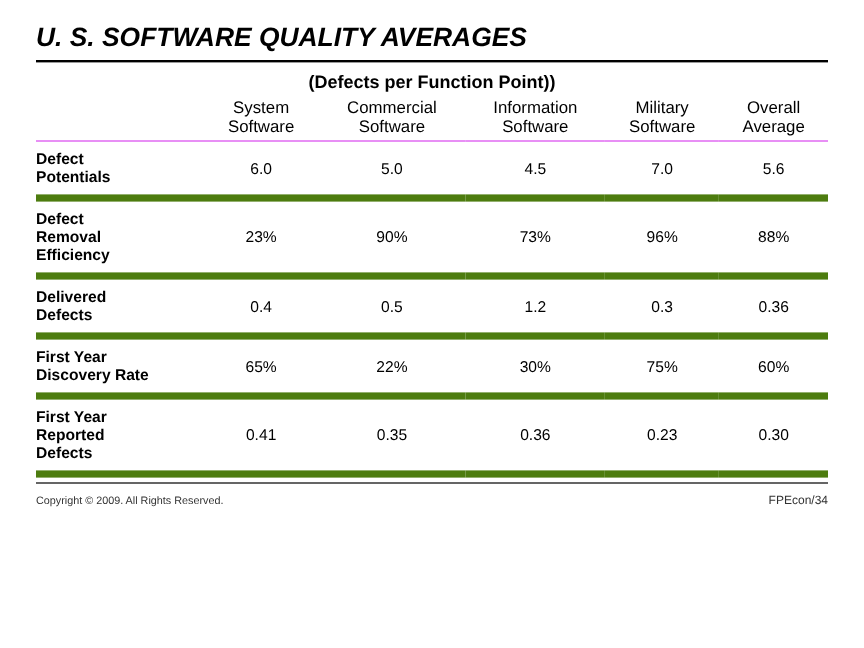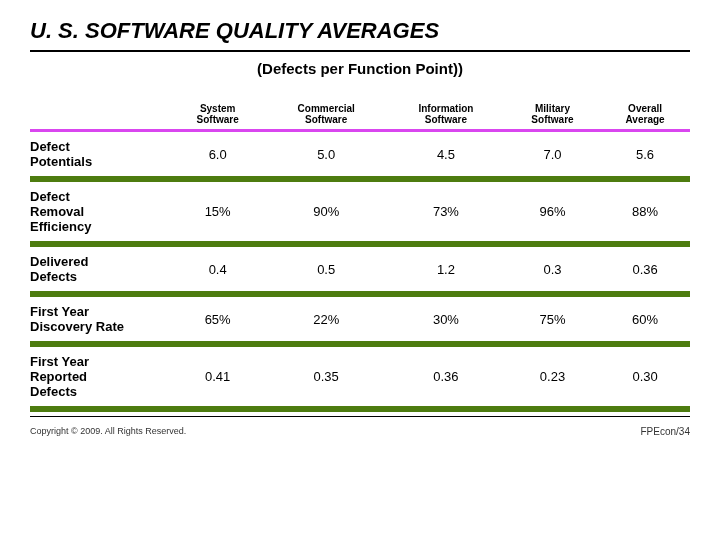--- a/index.html
+++ b/index.html
@@ -24,34 +24,34 @@
       color: #000;
       padding-bottom: 6px;
       border-bottom: 2px solid #000;
       margin-bottom: 8px;
     }
     .subtitle {
       font-size: 15px;
       font-weight: bold;
       text-align: center;
       color: #000;
-      margin-bottom: 22px;
+      margin-bottom: 0;
     }
     table {
       width: 100%;
       border-collapse: collapse;
       flex: 1;
     }
     thead tr th {
-      font-size: 10px;
-      font-weight: bold;
+      font-size: 14px;
+      font-weight: normal;
       text-align: center;
       vertical-align: bottom;
       padding: 4px 6px;
-      border-bottom: 3px solid #d946ef;
+      border-bottom: 1px solid #d946ef;
     }
     thead tr th.row-header {
       text-align: left;
       width: 140px;
     }
     tbody tr td {
       font-size: 13px;
       text-align: center;
       padding: 7px 6px;
       border-bottom: 6px solid #4d7c0f;
@@ -102,21 +102,21 @@
     <tr>
           <td class="row-label">Defect<br>Potentials</td>
           <td>6.0</td>
           <td>5.0</td>
           <td>4.5</td>
           <td>7.0</td>
           <td>5.6</td>
         </tr>
         <tr>
           <td class="row-label">Defect<br>Removal<br>Efficiency</td>
-          <td>15%</td>
+          <td>23%</td>
           <td>90%</td>
           <td>73%</td>
           <td>96%</td>
           <td>88%</td>
         </tr>
         <tr>
           <td class="row-label">Delivered<br>Defects</td>
           <td>0.4</td>
           <td>0.5</td>
           <td>1.2</td>

